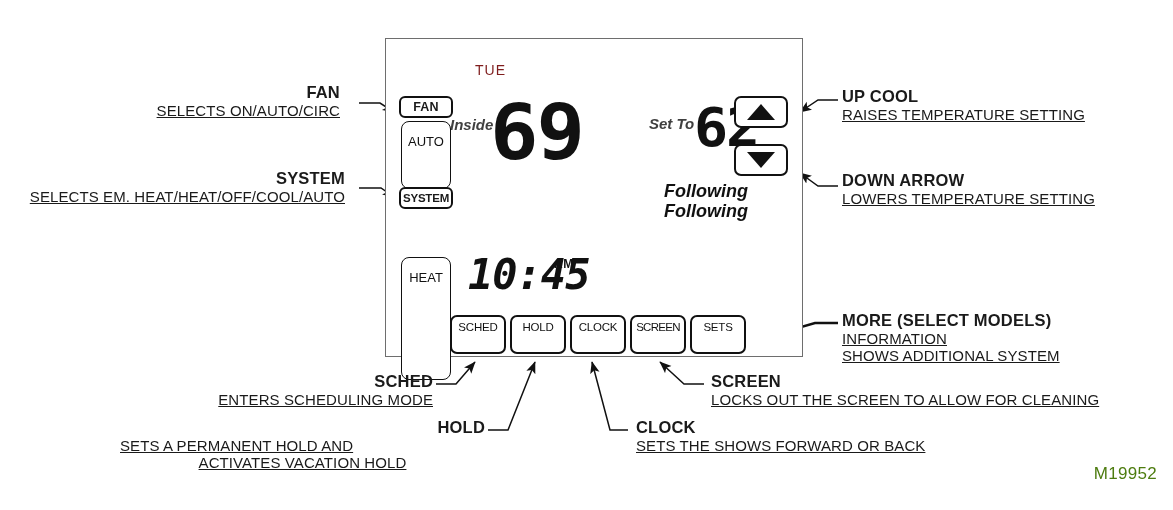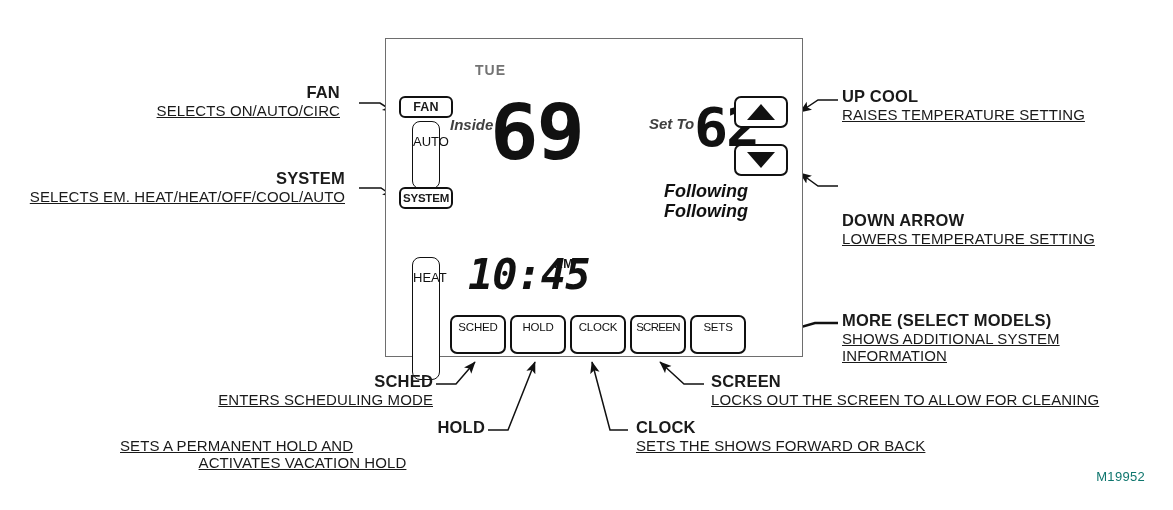--- a/index.html
+++ b/index.html
@@ -49,22 +49,21 @@
     box-sizing: border-box;
     background: #ffffff;
   }
 
   
   .lcd-day {
     position: absolute;
     left: 89px; top: 23px;
     font-size: 14px;
     letter-spacing: 1px;
-    color: #737373;
-    font-weight: bold;
+    color: #7f1d1d;
   }
   .lcd-small-italic {
     position: absolute;
     font-style: italic;
     font-weight: bold;
     font-size: 15px;
     color: #404040;
   }
   #label-inside { left: 64px; top: 77px; }
   #label-setto  { left: 263px; top: 76px; }
@@ -133,21 +132,21 @@
     font-size: 12.5px;
     font-weight: bold;
     letter-spacing: 0.2px;
     box-sizing: border-box;
     position: relative;
     z-index: 2;
   }
   #system-stack .mode-btn { font-size: 11.5px; letter-spacing: -0.2px; }
 
   .mode-panel {
-    width: 28px;
+    width: 50px;
     border: 1.6px solid #111;
     border-radius: 8px;
     background: #fff;
     box-sizing: border-box;
     margin: 3px auto 0 auto;
     font-size: 13px;
     text-align: center;
     padding-top: 12px;
     color: #111;
   }
@@ -204,24 +203,24 @@
   #overlay {
     position: absolute;
     left: 0; top: 0;
     width: 1173px; height: 510px;
     pointer-events: none;
   }
 
   
   #doc-code {
     position: absolute;
-    right: 28px;
+    right: 16px;
     bottom: 26px;
-    font-size: 13px;
-    color: #0f766e;
+    font-size: 17px;
+    color: #4d7c0f;
     letter-spacing: 0.3px;
   }
 </style>
 </head>
 <body>
 
 <div id="page">
 
   <svg id="overlay" viewBox="0 0 1173 510" xmlns="http://www.w3.org/2000/svg">
     <defs>
@@ -322,29 +321,29 @@
   <div class="callout left" style="left: 0; top: 170px; width: 345px;">
     <div class="title">SYSTEM</div>
     <div class="desc">SELECTS EM. HEAT/HEAT/OFF/COOL/AUTO</div>
   </div>
 
   <div class="callout right" style="left: 842px; top: 88px;">
     <div class="title">UP COOL</div>
     <div class="desc">RAISES TEMPERATURE SETTING</div>
   </div>
 
-  <div class="callout right" style="left: 842px; top: 172px; margin-top: 40px;">
+  <div class="callout right" style="left: 842px; top: 172px;">
     <div class="title">DOWN ARROW</div>
     <div class="desc">LOWERS TEMPERATURE SETTING</div>
   </div>
 
   <div class="callout right" style="left: 842px; top: 312px;">
     <div class="title">MORE (SELECT MODELS)</div>
+    <div class="desc">INFORMATION</div>
     <div class="desc">SHOWS ADDITIONAL SYSTEM</div>
-    <div class="desc">INFORMATION</div>
   </div>
 
   <div class="callout left" style="left: 100px; top: 373px; width: 333px;">
     <div class="title">SCHED</div>
     <div class="desc">ENTERS SCHEDULING MODE</div>
   </div>
 
   <div class="callout left" style="left: 120px; top: 419px; width: 365px;">
     <div class="title">HOLD</div>
     <div class="desc" style="text-align:left;">SETS A PERMANENT HOLD AND</div>

